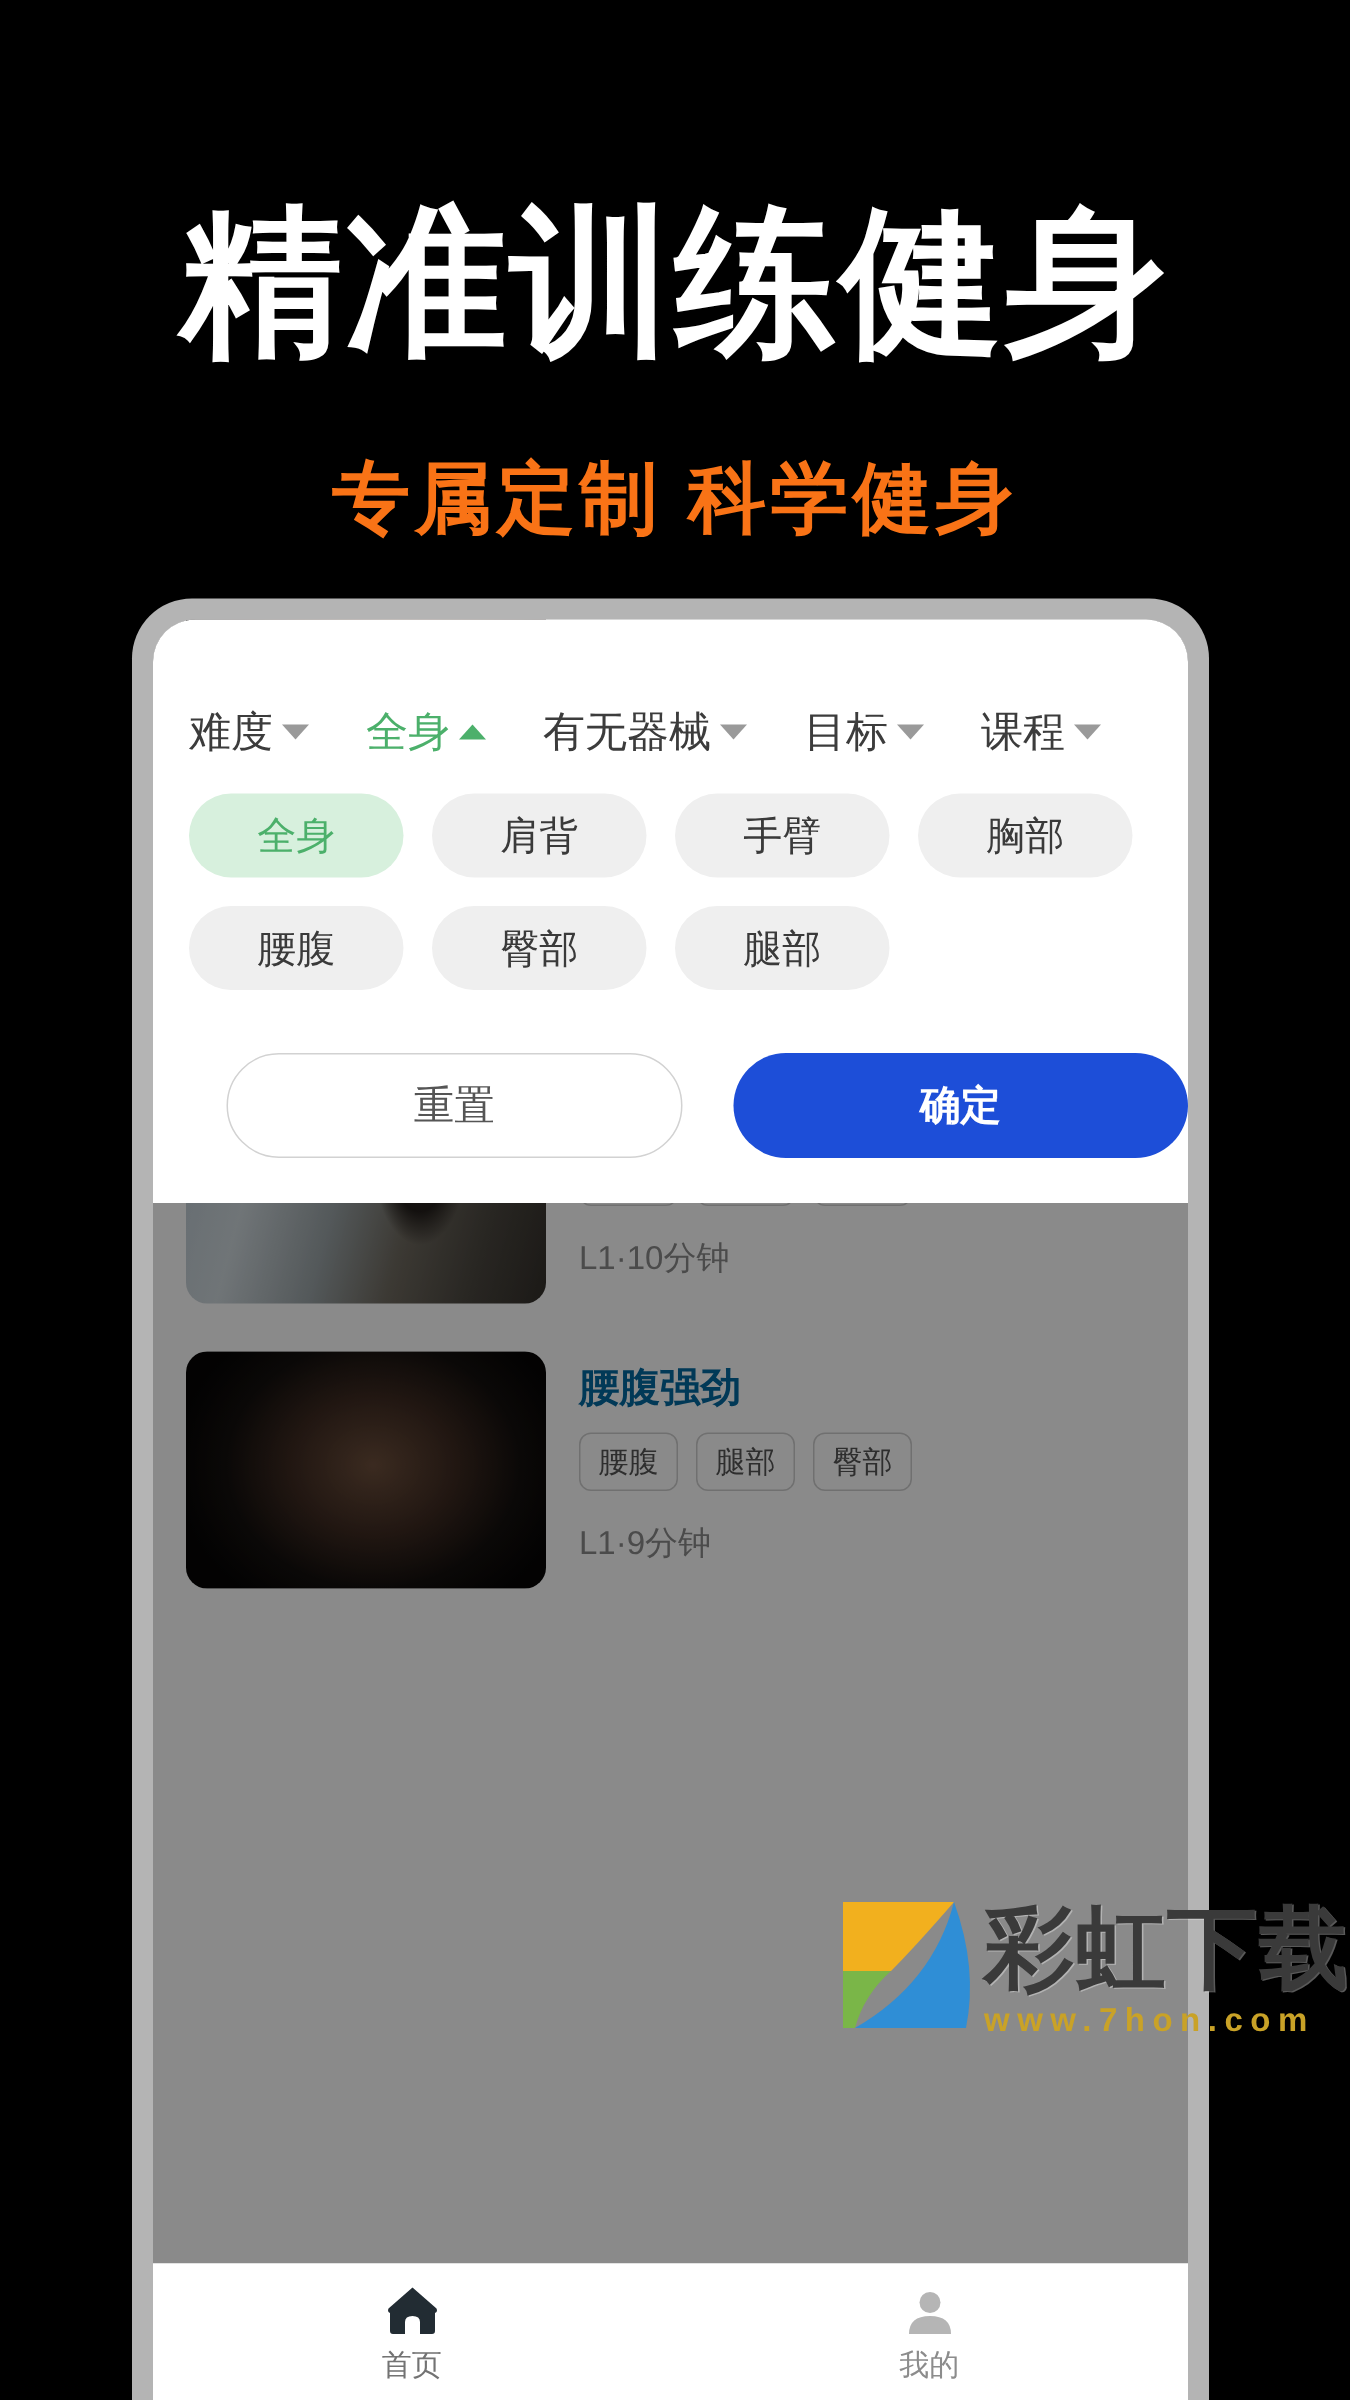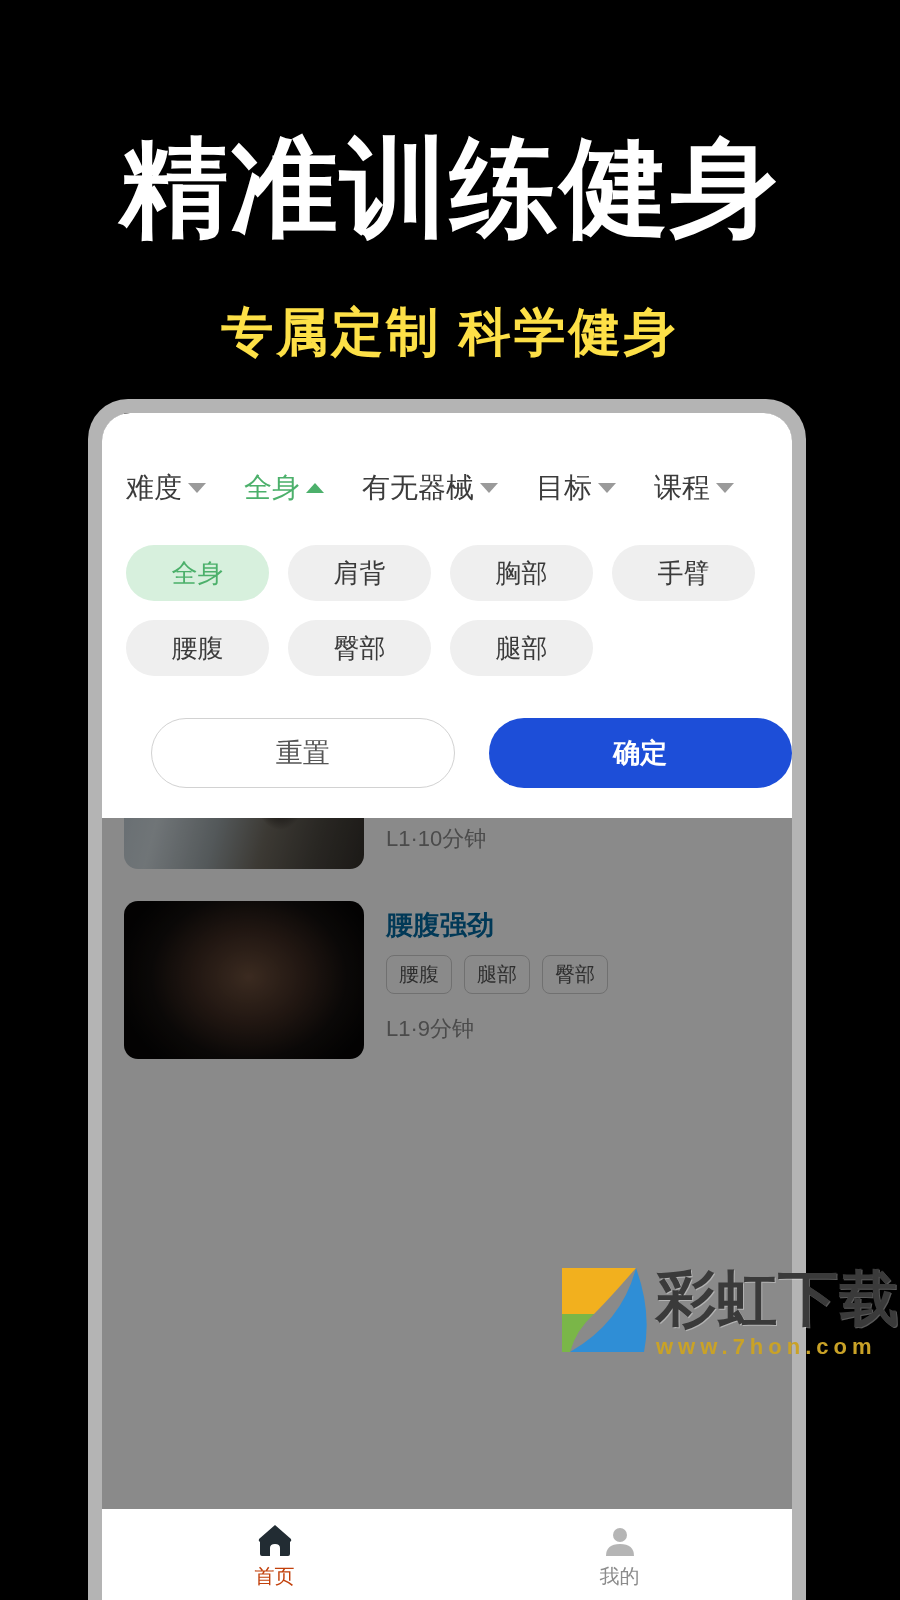--- a/index.html
+++ b/index.html
@@ -18,21 +18,21 @@
     color: #ffffff;
     font-size: 108px;
     font-weight: 700;
     letter-spacing: 2px;
     line-height: 1.15;
     white-space: nowrap;
   }
   .hero-sub {
     position: absolute; left: 0; top: 298px; width: 900px;
     text-align: center;
-    color: #fde047;
+    color: #f97316;
     font-size: 52px;
     font-weight: 700;
     letter-spacing: 3px;
     white-space: nowrap;
   }
 
   
   .phone {
     position: absolute;
     left: 88px; top: 399px;
@@ -131,21 +131,21 @@
     border-radius: 28px 28px 0 0;
     padding: 56px 0 30px 0;
     z-index: 5;
     overflow: hidden;
   }
   .filter-tabs {
     display: flex;
     align-items: center;
     gap: 0;
     padding: 0 24px;
-    margin-bottom: 38px;
+    margin-bottom: 22px;
     white-space: nowrap;
   }
   .ftab {
     display: inline-flex; align-items: center; gap: 6px;
     font-size: 28px; color: #3c3c3c; font-weight: 500;
     margin-right: 38px;
   }
   .ftab:last-child { margin-right: 0; }
   .ftab.active { color: #4cb06b; }
   .caret {
@@ -207,21 +207,21 @@
     display: flex;
     z-index: 6;
   }
   .nav-item {
     flex: 1;
     display: flex; flex-direction: column;
     align-items: center; justify-content: center;
     gap: 6px;
     padding-top: 4px;
   }
-  .nav-label { font-size: 20px; color: #c2410c; }
+  .nav-label { font-size: 20px; color: #737373; }
   .nav-label.inactive { color: #8c8c8c; }
   .home-icon { width: 36px; height: 34px; }
   .user-icon { width: 36px; height: 34px; }
 
   
   .watermark {
     position: absolute;
     right: 0; bottom: 8px;
     display: flex; align-items: flex-end; 
     z-index: 20;
@@ -326,22 +326,22 @@
           </div>
           <div class="ftab">
             <span>课程</span>
             <span class="caret down"></span>
           </div>
         </div>
 
         <div class="chips">
           <div class="chip selected">全身</div>
           <div class="chip">肩背</div>
+          <div class="chip">手臂</div>
           <div class="chip">胸部</div>
-          <div class="chip">手臂</div>
           <div class="chip">腰腹</div>
           <div class="chip">臀部</div>
           <div class="chip">腿部</div>
         </div>
 
         <div class="actions">
           <div class="btn-reset">重置</div>
           <div class="btn-confirm">确定</div>
         </div>
 

